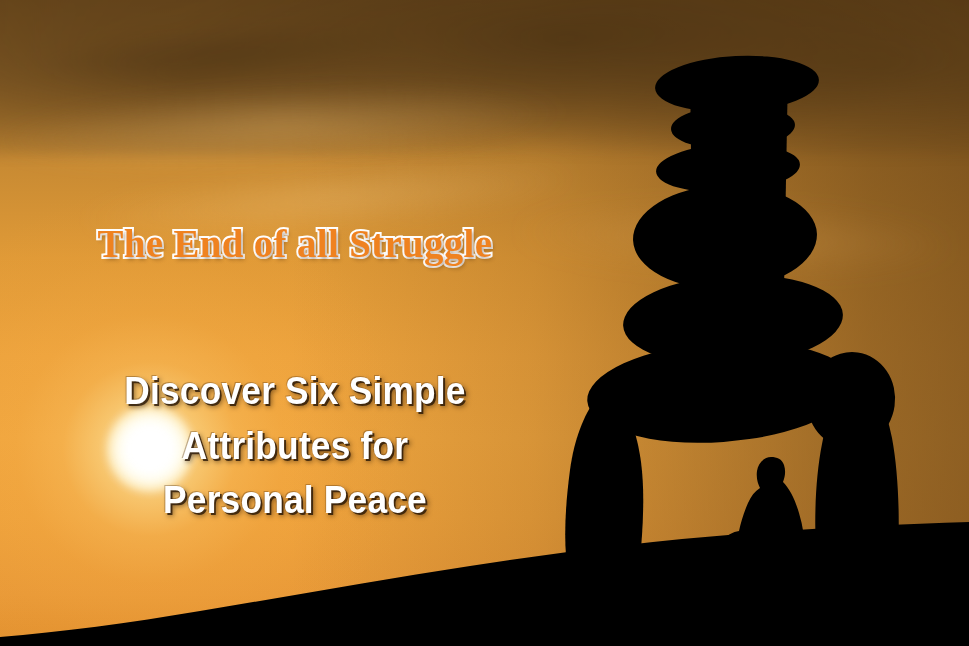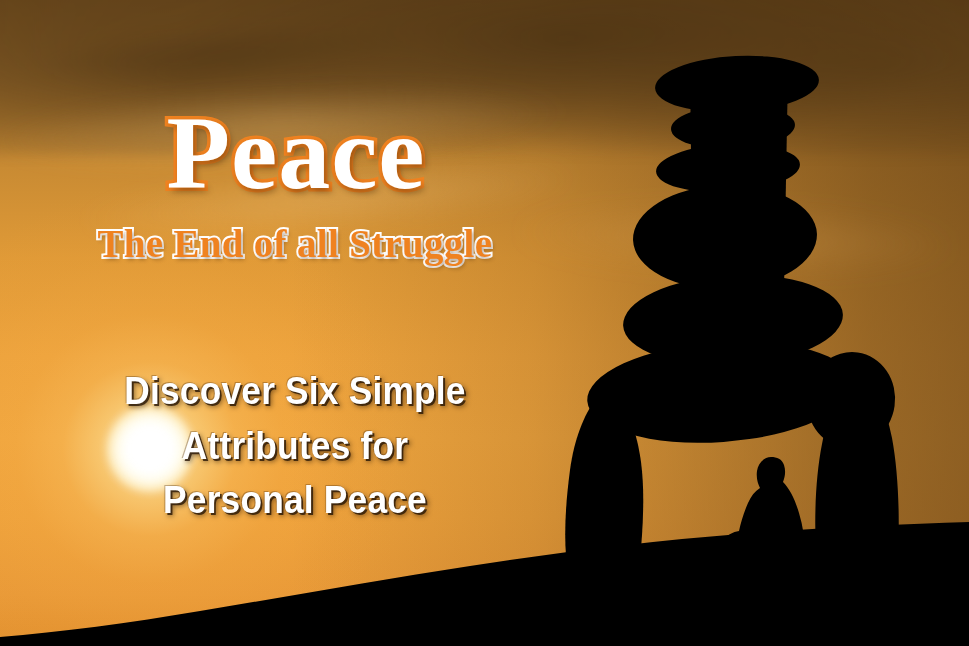--- a/index.html
+++ b/index.html
@@ -281,21 +281,20 @@
                C 60 632, 130 623, 200 611
                C 290 596, 380 580, 470 566
                C 560 552, 650 541, 740 534
                C 820 528, 900 524, 969 522
                L969 646 Z"></path>
     </svg>
   </div>
 
   <div class="text-layer">
 
-    <div class="title">Peace</div>
 
     <div class="subtitle">The End of all Struggle</div>
 
     <div class="tagline">
       <span class="line">Discover Six Simple</span>
       <span class="line">Attributes for</span>
       <span class="line">Personal Peace</span>
     </div>
 
   </div>

